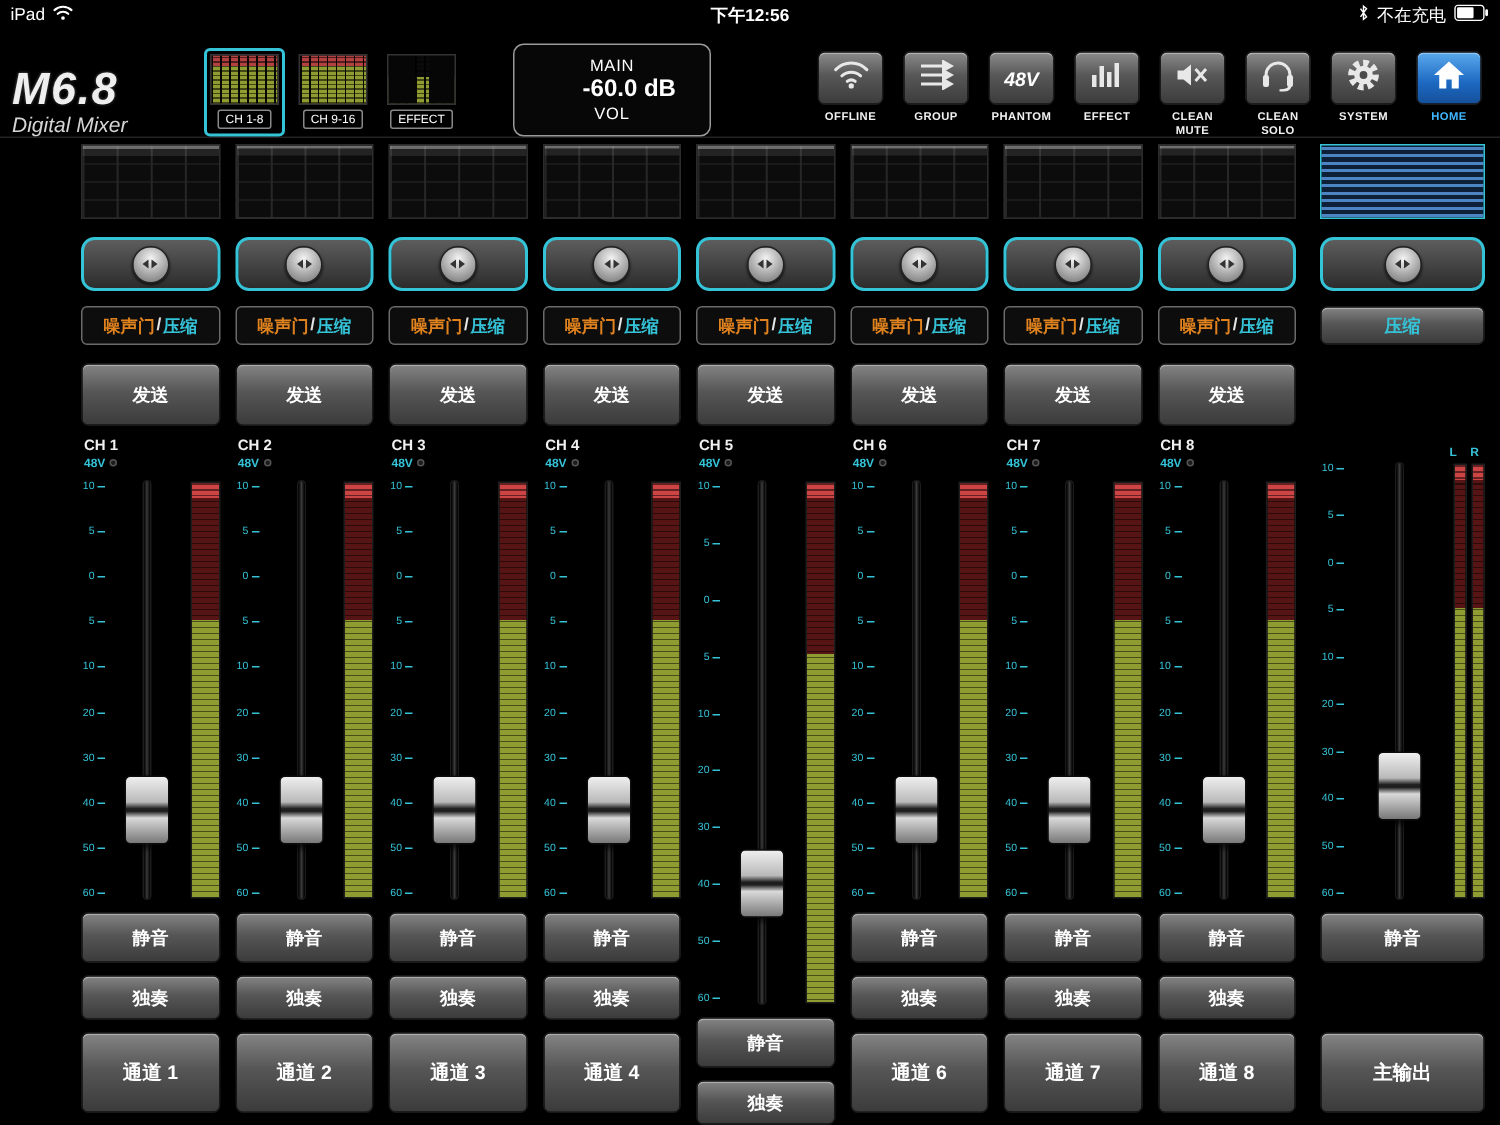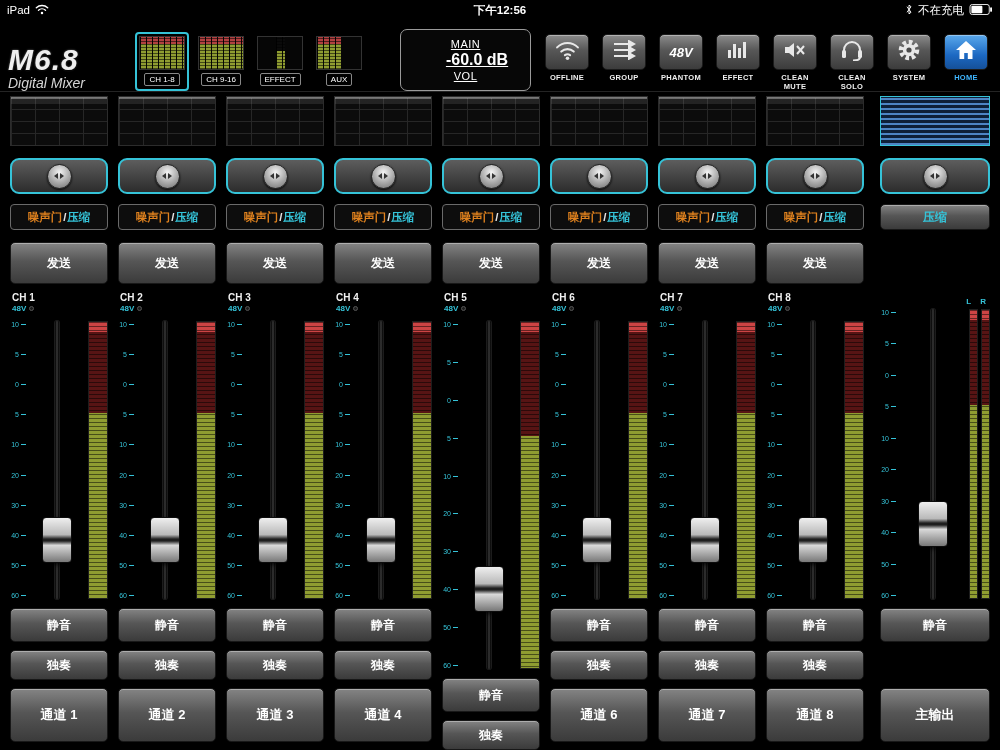--- a/index.html
+++ b/index.html
@@ -31,38 +31,38 @@
       repeating-linear-gradient(90deg, rgba(0,0,0,.95) 0 1px, transparent 1px 6px),
       repeating-linear-gradient(0deg, rgba(0,0,0,.55) 0 1px, transparent 1px 3px),
       linear-gradient(180deg,#b24040 0 22%,#8f9c31 22% 100%); }
   .mini.low { background-image:
       linear-gradient(90deg, #060606 0 40%, transparent 40% 62%, #060606 62%),
       repeating-linear-gradient(90deg, rgba(0,0,0,.95) 0 1px, transparent 1px 6px),
       repeating-linear-gradient(0deg, rgba(0,0,0,.55) 0 1px, transparent 1px 3px),
       linear-gradient(180deg, #0a0a0a 0 45%, #8f9c31 45% 100%); }
   .tlbl { font-size:8px; color:#fff; border:1px solid #888; border-radius:2px; padding:1px 4px; margin-top:3px; white-space:nowrap; }
 
-  .main-display { width:132px; height:62px; background:#070707; border:1px solid #9a9a9a; border-radius:7px; color:#fff; display:flex; flex-direction:column; align-items:center; justify-content:center; gap:1px; margin-left:22px;text-decoration:underline; }
+  .main-display { width:132px; height:62px; background:#070707; border:1px solid #9a9a9a; border-radius:7px; color:#fff; display:flex; flex-direction:column; align-items:center; justify-content:center; gap:1px; margin-left:22px; }
   .md-bus { font-size:11px; letter-spacing:.5px; }
   .md-level { font-size:16px; font-weight:bold;margin-left:23px; }
   .md-mode { font-size:11px; letter-spacing:.5px; }
 
   .header-buttons { display:flex; gap:9px; margin-left:auto; padding-right:2px; }
   .hbtn { width:48px; display:flex; flex-direction:column; align-items:center; cursor:pointer; }
   .hbtn .box { width:44px; height:36px; border-radius:5px; border:1px solid #1b1b1b;
       background:linear-gradient(180deg,#8b8b8b,#575757 45%,#3c3c3c);
       box-shadow:inset 0 1px 0 rgba(255,255,255,.35), 0 1px 2px rgba(0,0,0,.6);
       display:flex; align-items:center; justify-content:center; }
   .hbtn.active .box { background:linear-gradient(180deg,#5aa9ec,#1c68c2 60%,#155099); }
   .hbtn .lbl { font-size:7.5px; font-weight:bold; color:#f0f0f0; text-align:center; margin-top:3px; line-height:1.2; letter-spacing:.3px; }
   .hbtn.active .lbl { color:#3fb6ff; }
   .icon-48v { color:#fff; font-weight:900; font-size:13px; font-style:italic; }
 
   
-  .mixer { flex:1; display:flex; padding:2px 6px 0; }
+  .mixer { flex:1; display:flex; padding:2px 6px 0;margin-left:44px; }
   .channels { flex:1; display:flex; gap:2px; }
   .strip { flex:1; min-width:0; display:flex; flex-direction:column; padding:0 4px; }
   .master-strip { width:118px; margin-left:8px; display:flex; flex-direction:column; padding:0 4px; }
 
   .eq { height:50px; margin-top:2px; border:1px solid #2c2c2c; background-color:#0c0c0c;
       background-image:
         linear-gradient(180deg, rgba(220,220,220,.45) 0 2px, rgba(140,140,140,.18) 2px 7px, transparent 7px),
         linear-gradient(#272727 1px, transparent 1px),
         linear-gradient(90deg,#272727 1px, transparent 1px);
       background-size:100% 100%, 100% 25%, 25% 100%; cursor:pointer; }
@@ -164,24 +164,20 @@
           <div class="tlbl">CH 1-8</div>
         </div>
         <div class="mtab">
           <div class="mini high"></div>
           <div class="tlbl">CH 9-16</div>
         </div>
         <div class="mtab">
           <div class="mini low"></div>
           <div class="tlbl">EFFECT</div>
         </div>
-        <div class="mtab">
-          <div class="mini med"></div>
-          <div class="tlbl">AUX</div>
-        </div>
       </div>
 
     <div class="main-display">
       <div class="md-bus">MAIN</div>
       <div class="md-level">-60.0 dB</div>
       <div class="md-mode">VOL</div>
     </div>
 
     <div class="header-buttons" id="header-buttons">
         <div class="hbtn">

